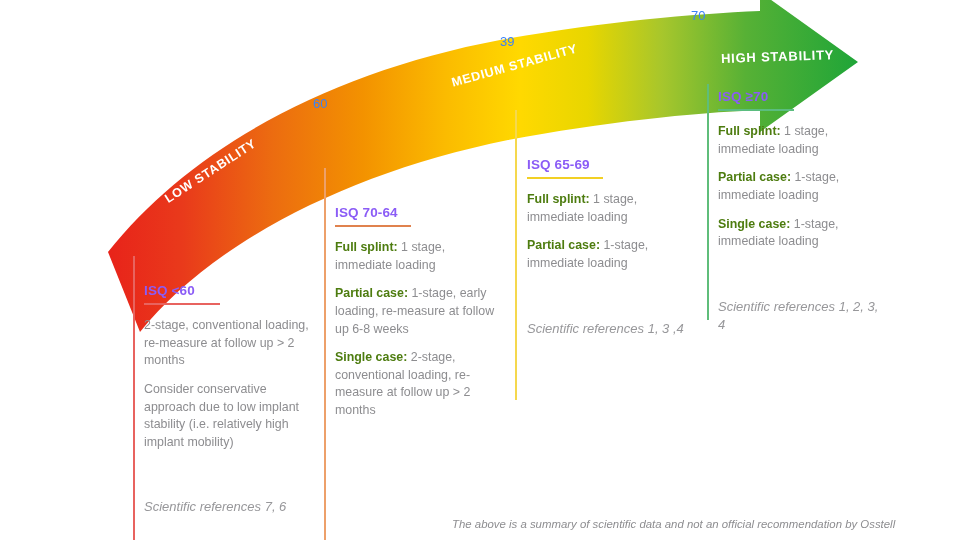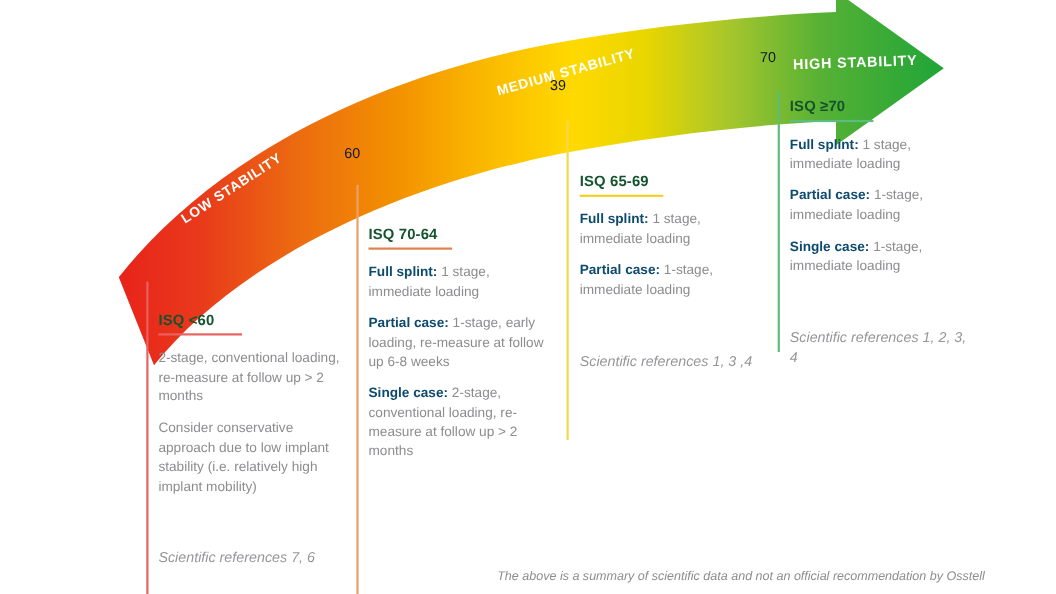--- a/index.html
+++ b/index.html
@@ -53,61 +53,60 @@
   #band-label-high {
     left: 721px;
     top: 51px;
     font-size: 13px;
     transform: rotate(-2deg);
   }
 
   
   .tick-number {
     position: absolute;
-    color: #0f172a;
+    color: #3b82f6;
     font-size: 13px;
     white-space: nowrap;
-    margin-top: 36px;
   }
   #tick-60 { left: 313px; top: 96px; }
   #tick-65 { left: 500px; top: 34px; }
   #tick-70 { left: 691px; top: 8px; }
 
   
   .connector {
     position: absolute;
     width: 1.6px;
   }
 
   
   .col {
     position: absolute;
     width: 168px;
   }
   .col-head {
     font-size: 13.5px;
     font-weight: bold;
-    color: #14532d;
+    color: #8b5cf6;
     letter-spacing: 0.01em;
     margin: 0 0 5px 0;
     white-space: nowrap;
   }
   .head-rule {
     height: 2.2px;
     width: 76px;
     margin-bottom: 12px;
   }
   .entry {
     font-size: 12.4px;
     line-height: 1.42;
     color: #8d8d90;
     margin-bottom: 11px;
   }
   .entry b {
-    color: #0c4a6e;
+    color: #4d7c0f;
     font-weight: bold;
   }
   .refs {
     font-size: 13px;
     line-height: 1.42;
     color: #97979a;
     font-style: italic;
     margin-bottom: 11px;
     margin-top: 47px;
   }

